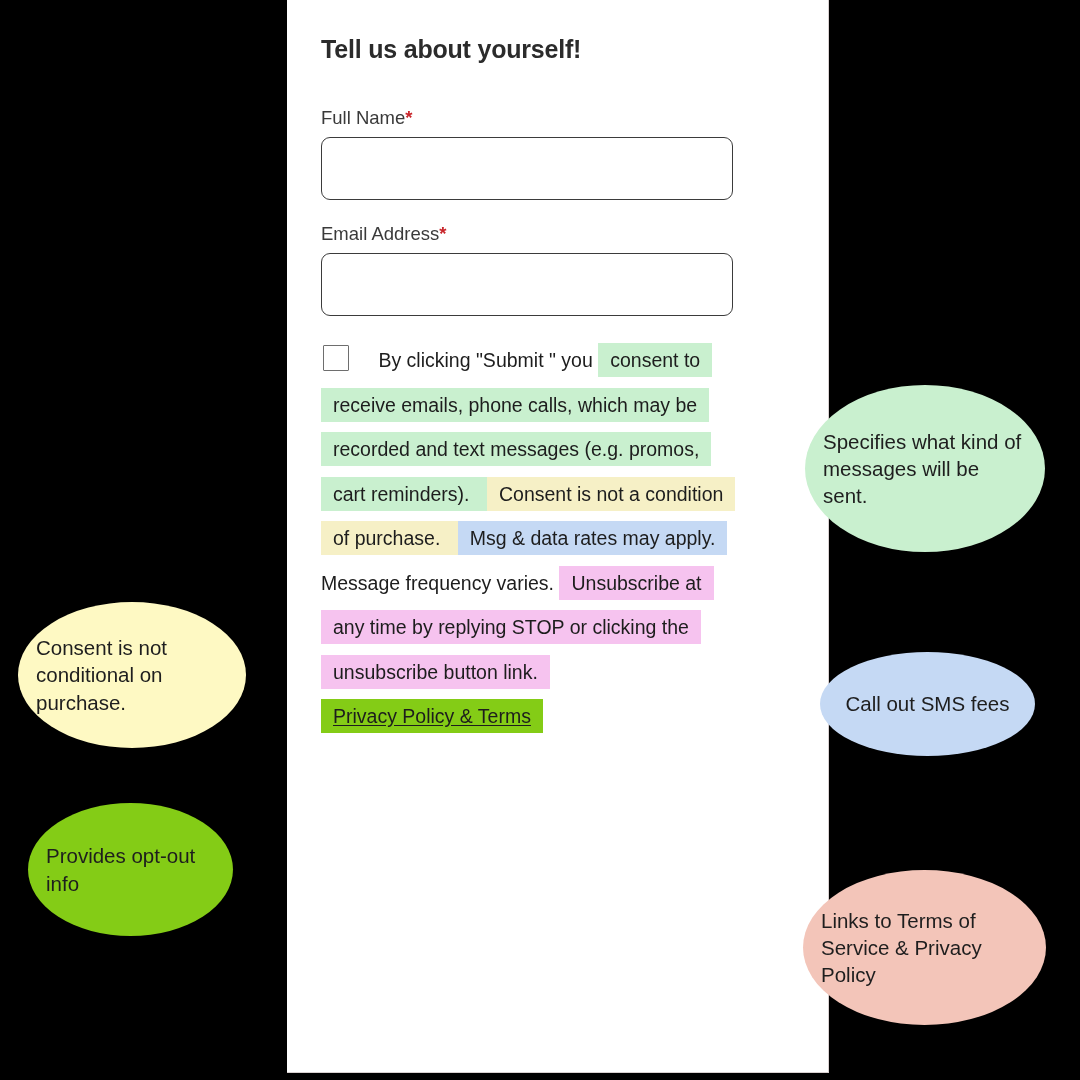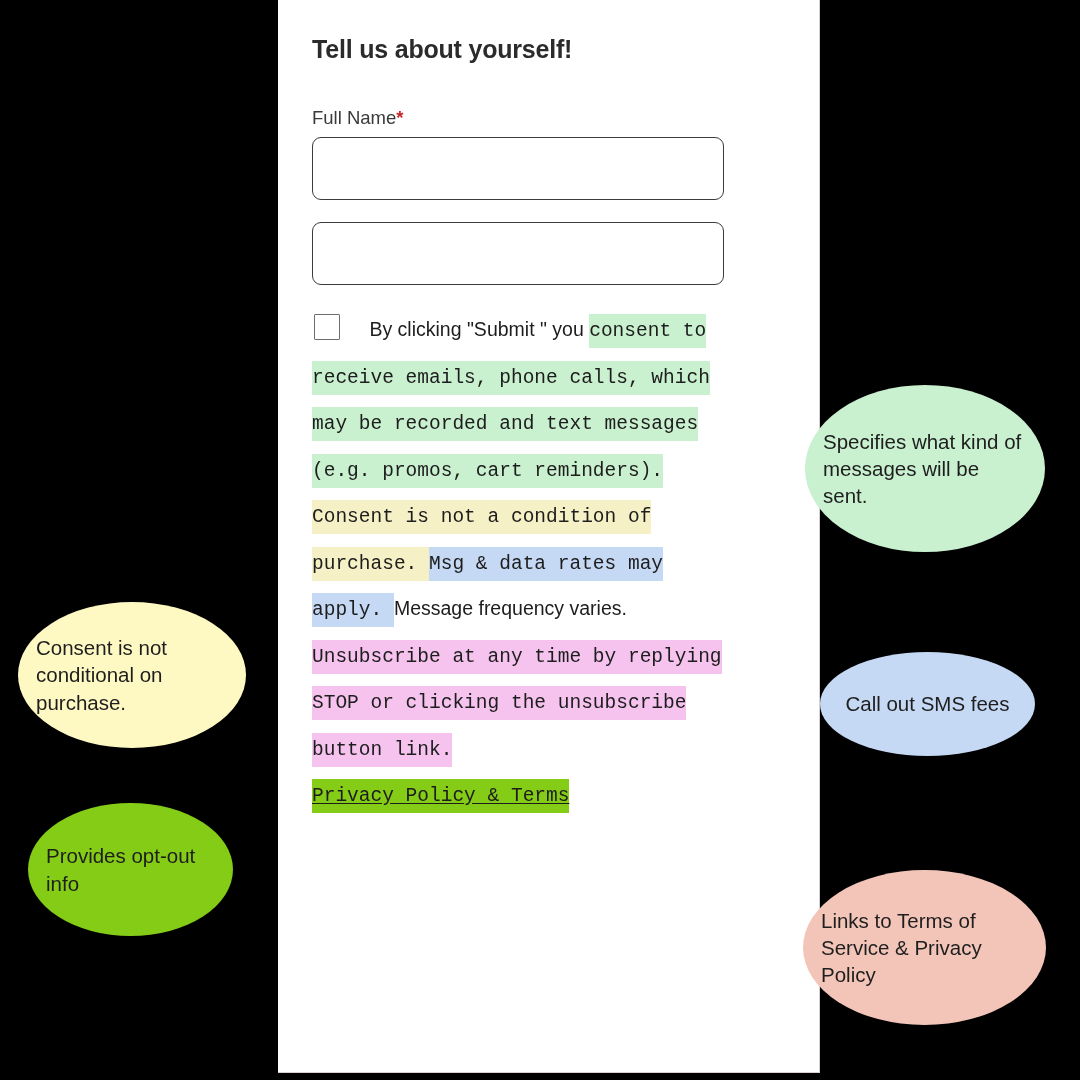--- a/index.html
+++ b/index.html
@@ -13,21 +13,21 @@
     height: 1080px;
     position: relative;
     overflow: hidden;
     font-family: "Liberation Sans", sans-serif;
     -webkit-font-smoothing: antialiased;
   }
 
   
   .form-card {
     position: absolute;
-    left: 278px;
+    left: 287px;
     top: 0px;
     width: 542px;
     height: 1073px;
     background: #ffffff;
     border-right: 1px solid #d8d0d0;
     border-bottom: 1px solid #d8d0d0;
     box-sizing: border-box;
   }
 
   .form-inner {
@@ -103,23 +103,22 @@
     border-radius: 1px;
     vertical-align: -4px;
     margin: 0 24px 0 2px;
     padding: 0;
     cursor: pointer;
   }
   .consent-text {
     display: inline;
   }
   .hl {
-    padding: 6px 0;
+    padding: 6px 12px;
     box-decoration-break: clone;
-    font-family: Liberation Mono, monospace;
     -webkit-box-decoration-break: clone;
   }
   .hl-green  { background: #c9f0cf; }
   .hl-yellow { background: #f6f0c6; }
   .hl-blue   { background: #c5d9f4; }
   .hl-pink   { background: #f6c3ef; }
   .hl-salmon { background: #84cc16; }
   .policy-link {
     color: #1d1d1d;
     text-decoration: underline;
@@ -173,20 +172,21 @@
 
     <div class="field-row">
       <div class="field">
         <div class="field-label"><span>Full Name</span><span class="req">*</span></div>
         <input class="text-input" type="text" placeholder="" style="">
       </div>
     </div>
 
 
     <div class="field-block">
+      <div class="field-label"><span>Email Address</span><span class="req">*</span></div>
       <input class="text-input" type="text" placeholder="" style="">
     </div>
 
     <div class="consent-block">
       <input class="consent-check" type="checkbox" style="">
       <span class="consent-text"><span>By clicking "Submit " you </span><span class="hl hl-green">consent to receive emails, phone calls, which may be recorded and text messages (e.g. promos, cart reminders). </span><span class="hl hl-yellow">Consent is not a condition of purchase. </span><span class="hl hl-blue">Msg &amp; data rates may apply. </span><span>Message frequency varies. </span><span class="hl hl-pink">Unsubscribe at any time by replying STOP or clicking the unsubscribe button link.</span><br><a href="#" class="hl hl-salmon policy-link">Privacy Policy &amp; Terms</a></span>
     </div>
 
   </div>
 </div>

